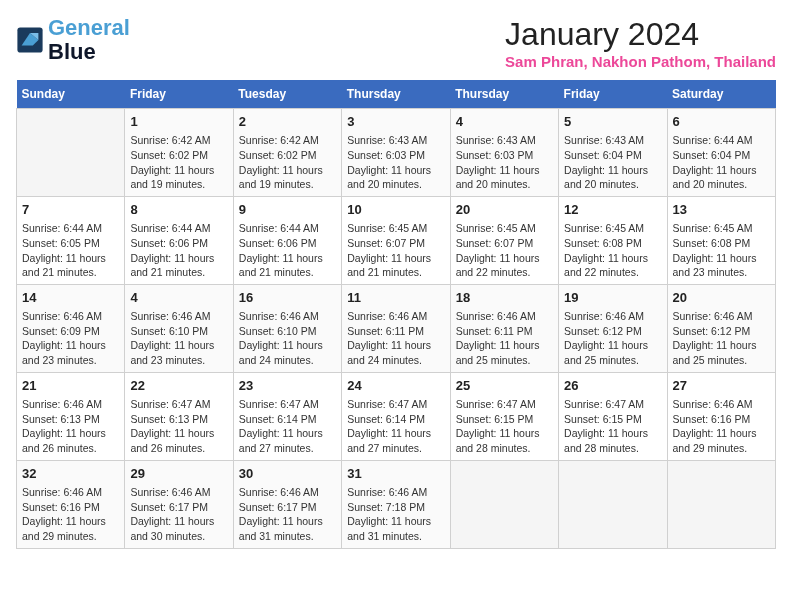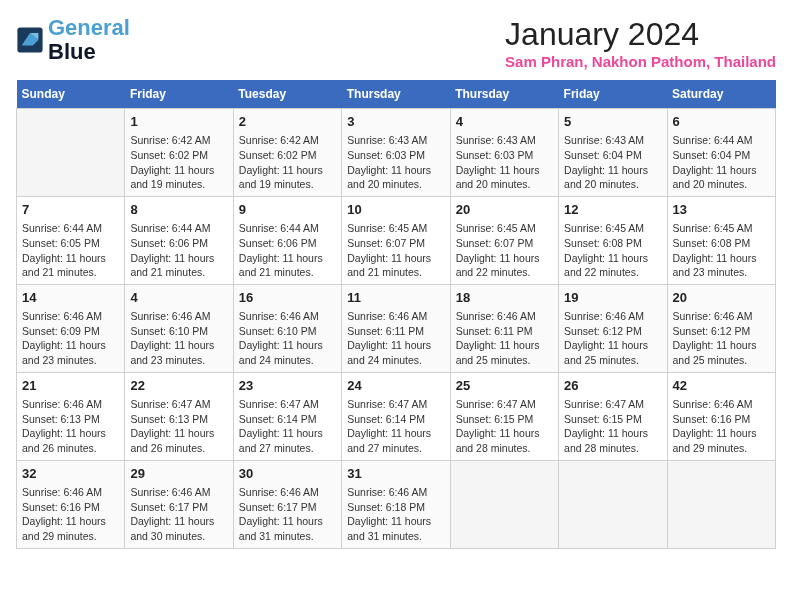--- a/index.html
+++ b/index.html
@@ -310,21 +310,21 @@
           <div>and 28 minutes.</div>
         </td>
         <td>
           <span class="day-num">26</span>
           <div>Sunrise: 6:47 AM</div>
           <div>Sunset: 6:15 PM</div>
           <div>Daylight: 11 hours</div>
           <div>and 28 minutes.</div>
         </td>
         <td>
-          <span class="day-num">42</span>
+          <span class="day-num">27</span>
           <div>Sunrise: 6:46 AM</div>
           <div>Sunset: 6:16 PM</div>
           <div>Daylight: 11 hours</div>
           <div>and 29 minutes.</div>
         </td>
       </tr>
       <tr>
         <td>
           <span class="day-num">32</span>
           <div>Sunrise: 6:46 AM</div>
@@ -342,21 +342,21 @@
         <td>
           <span class="day-num">30</span>
           <div>Sunrise: 6:46 AM</div>
           <div>Sunset: 6:17 PM</div>
           <div>Daylight: 11 hours</div>
           <div>and 31 minutes.</div>
         </td>
         <td>
           <span class="day-num">31</span>
           <div>Sunrise: 6:46 AM</div>
-          <div>Sunset: 6:18 PM</div>
+          <div>Sunset: 7:18 PM</div>
           <div>Daylight: 11 hours</div>
           <div>and 31 minutes.</div>
         </td>
         <td class="empty"></td>
         <td class="empty"></td>
         <td class="empty"></td>
       </tr>
     </tbody>
 </table>
 

